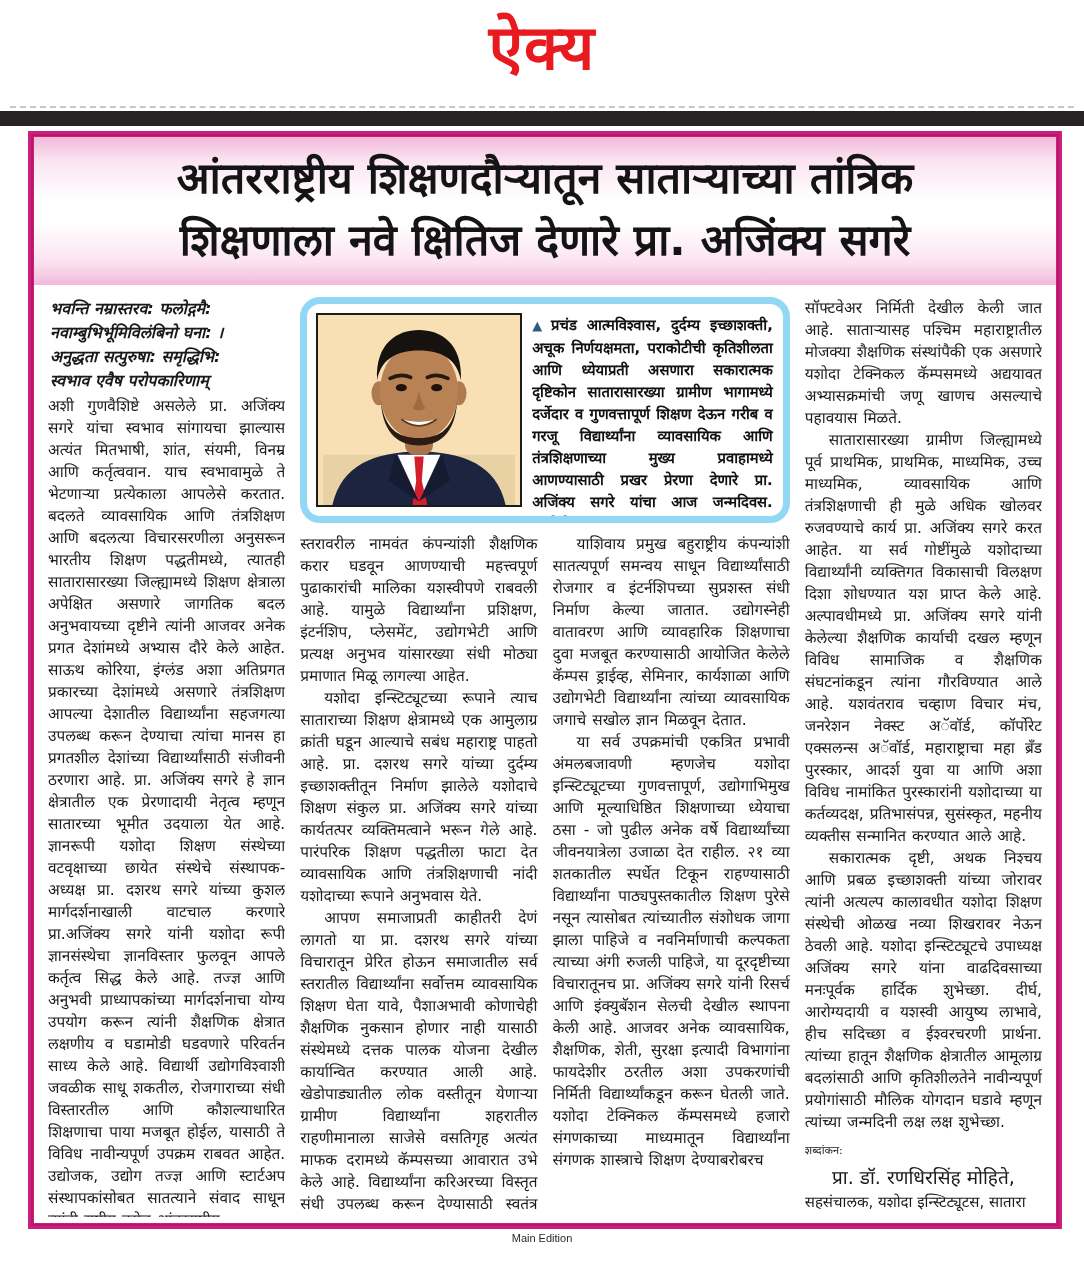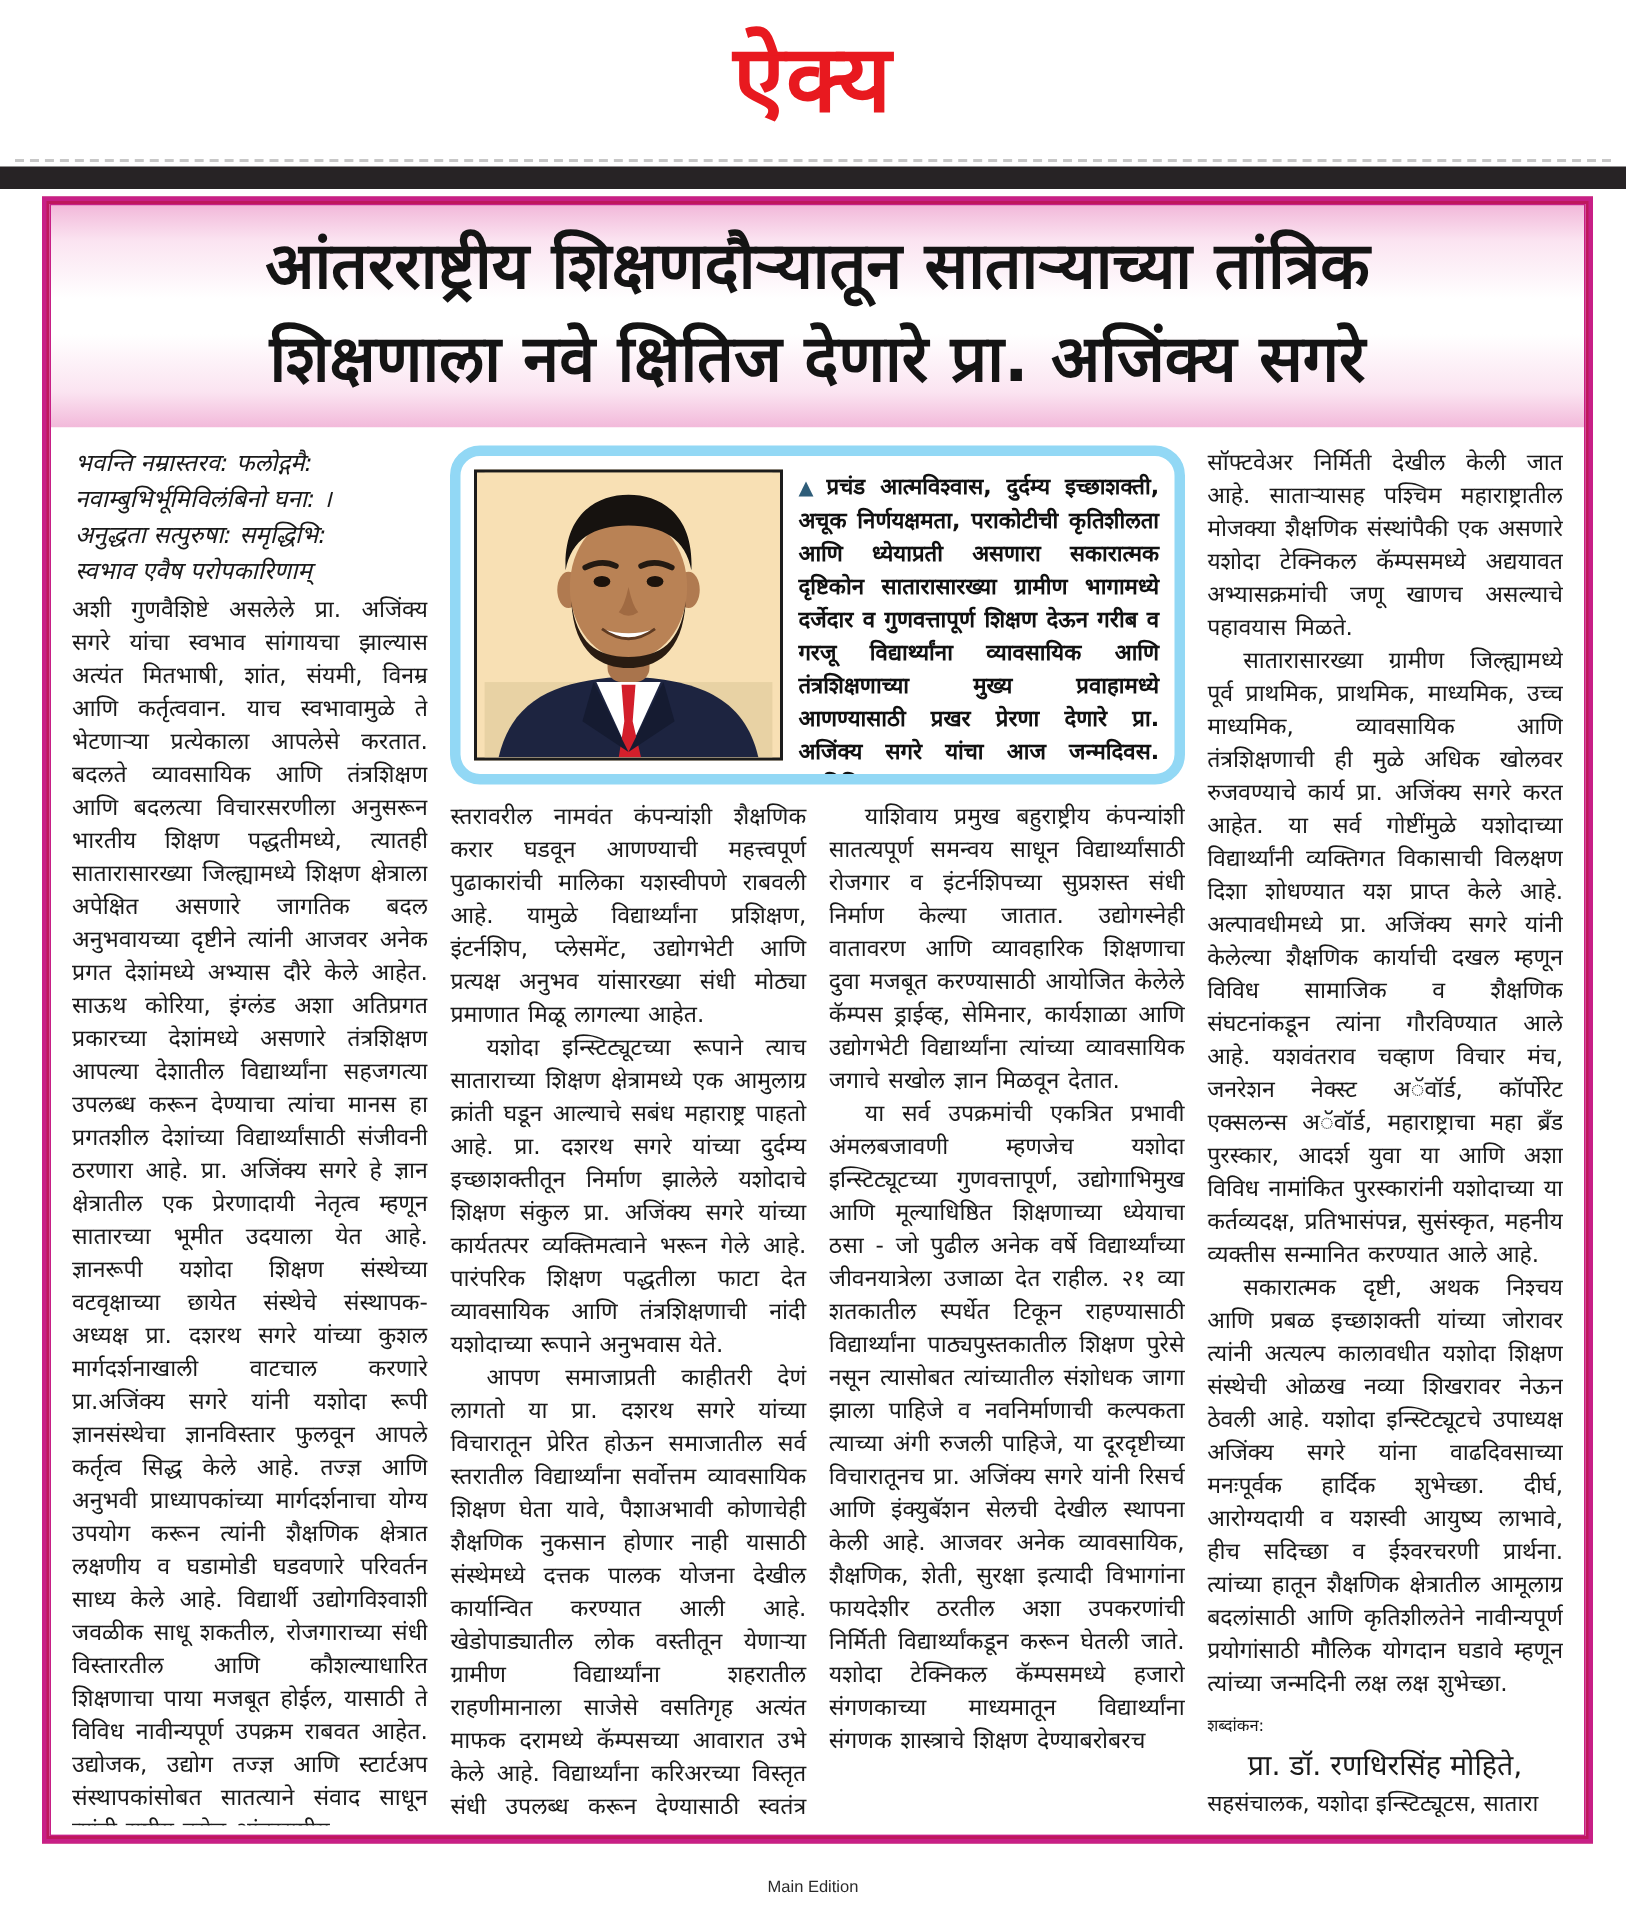--- a/index.html
+++ b/index.html
@@ -15,20 +15,21 @@
   .page { width: 1084px; height: 1280px; position: relative; }
 
   
   .masthead { height: 100px; display: flex; align-items: center; justify-content: center; padding-top: 6px; }
   .logo {
     color: #e8191f;
     font-size: 62px;
     font-weight: bold;
     line-height: 1;
     letter-spacing: 1px;
+    font-family: Liberation Mono, monospace;
   }
   .rule-dashed {
     margin: 6px 10px 3px 10px;
     border-top: 2px dashed #9a9a9a;
     opacity: .55;
     height: 0;
   }
   .rule-black { height: 15px; background: #272325; }
 
   
@@ -77,21 +78,21 @@
     margin: 0;
     text-align: justify;
     font-size: 15.4px;
     line-height: 22px;
     text-indent: 24px;
     word-spacing: 1px;
   }
   .para.cont { text-indent: 0; }
 
   .verse {
-    font-weight: normal;
+    font-weight: bold;
     font-style: italic;
     font-size: 16px;
     line-height: 24px;
     margin: 0 0 2px 2px;
   }
   .verse div { white-space: nowrap; }
 
   
   .photobox {
     grid-column: 2 / 4;
@@ -131,21 +132,21 @@
   .byline-name { text-align: center; font-weight: normal; font-size: 19px; line-height: 28px; }
   .byline-affiliation { text-align: left; font-size: 15px; line-height: 22px; }
 
   
   .footer {
     text-align: center;
     font-family: "Liberation Sans", sans-serif;
     font-size: 11px;
     line-height: 13px;
     color: #2a2a2a;
-    padding-top: 23px;
+    padding-top: 3px;
   }
 </style>
 </head>
 <body>
 
 <div class="page">
 
   <header class="masthead">
     <div class="logo">ऐक्य</div>
   </header>

